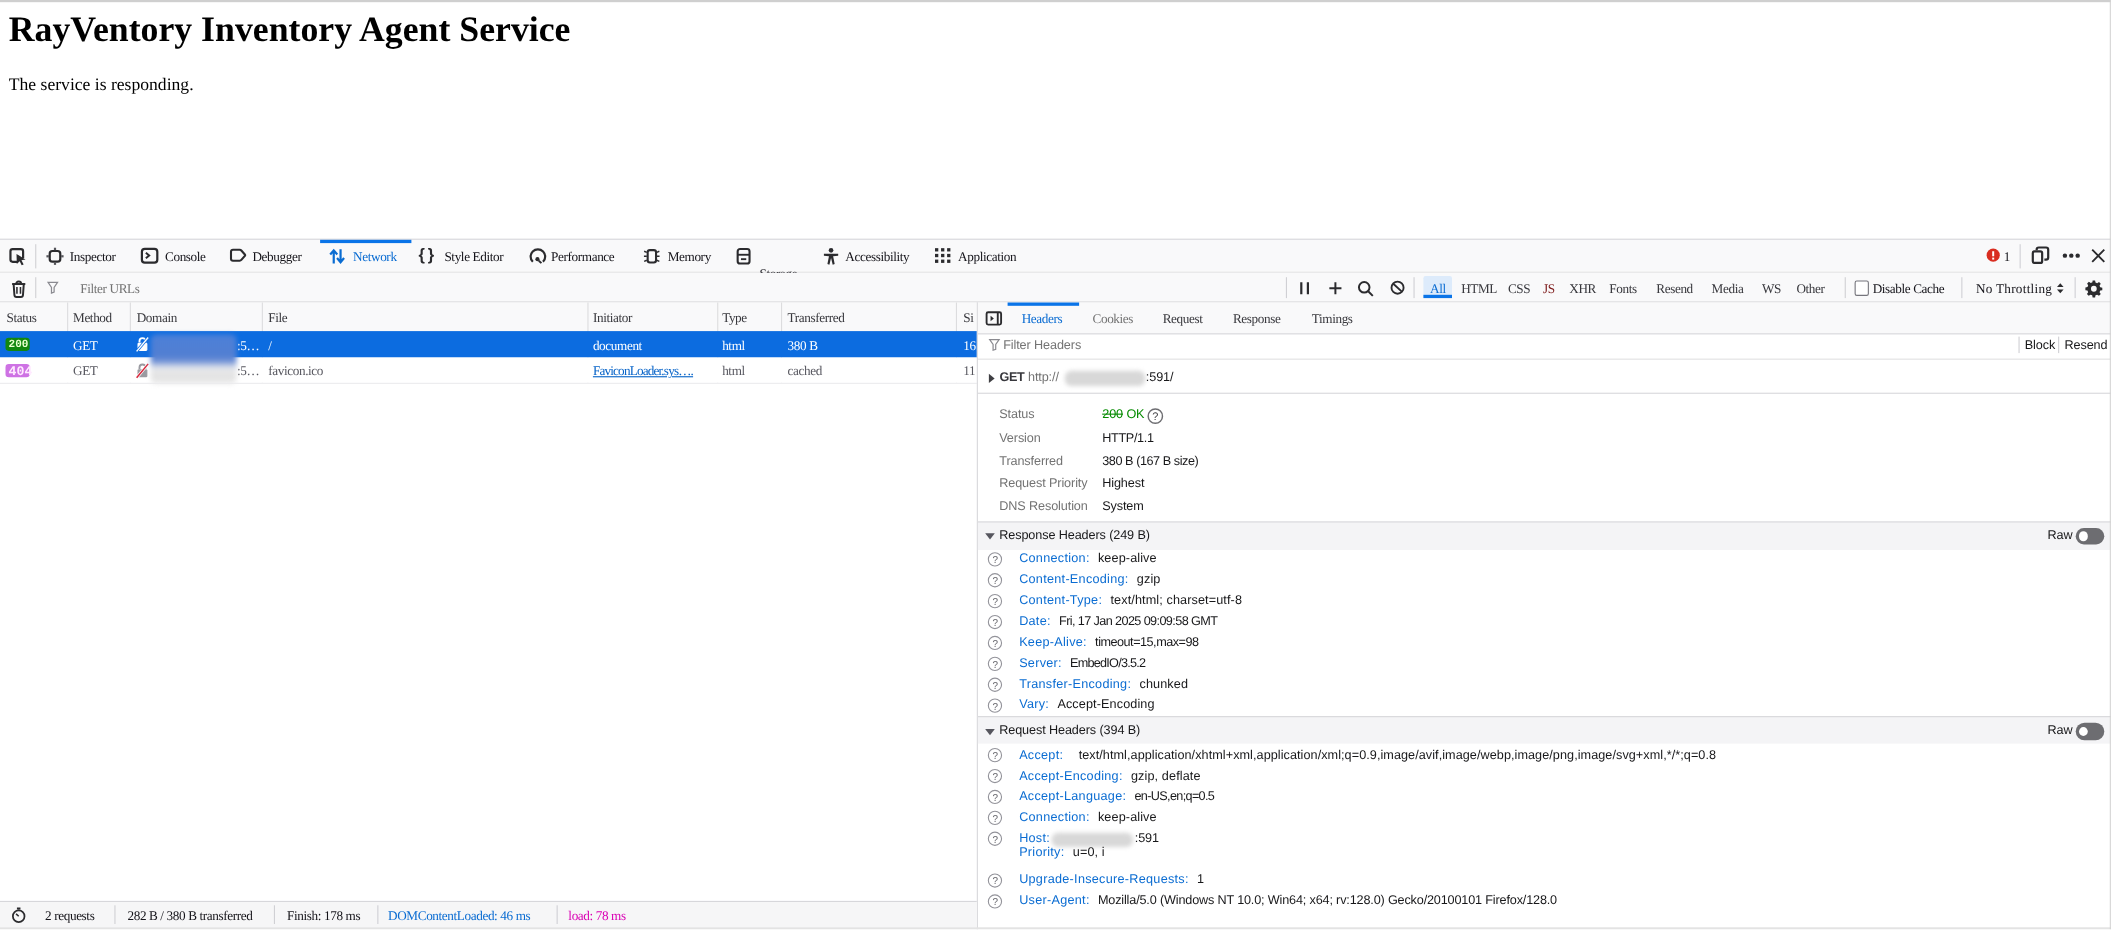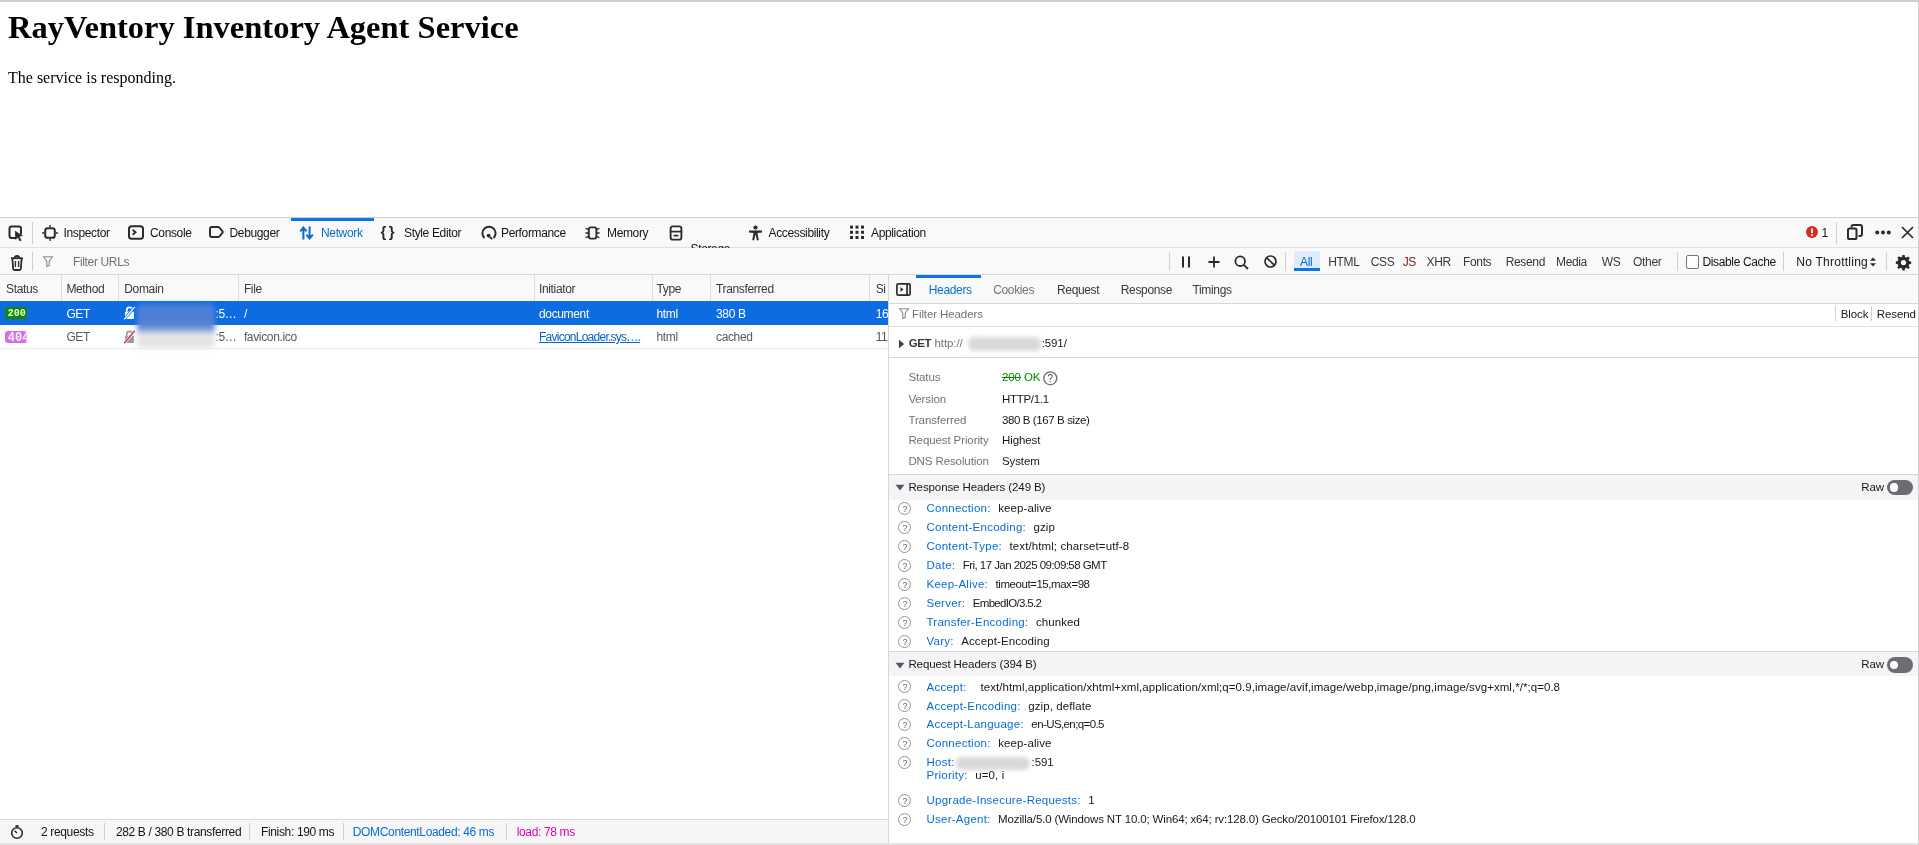--- a/index.html
+++ b/index.html
@@ -1,19 +1,19 @@
 <!DOCTYPE html>
 <html><head>
 <meta charset="utf-8">
 <style>
   * { margin:0; padding:0; box-sizing:border-box; }
   html,body { width:1919px; height:845px; background:#fff; overflow:hidden; }
   body { position:relative; font-family:"Liberation Sans", sans-serif; }
   .t { position:absolute; white-space:nowrap; }
-  .dt { font-size:12px; letter-spacing:-0.35px; color:#15141a; }
+  .dt { font-size:12px; letter-spacing:-0.35px; color:#15141a;font-family:Liberation Serif, serif; }
   .grey { color:#737373; }
   .blue { color:#0a6cd2; }
   .sep { position:absolute; width:1px; background:#d0d0d4; }
   .hline { position:absolute; height:1px; background:#d7d7db; }
   .blob { position:absolute; border-radius:6px; filter:blur(2px); }
   svg { position:absolute; overflow:visible; }
   .rp { font-size:11.5px; letter-spacing:-0.1px; color:#18181a; }
   .hname { color:#0a6cd2; letter-spacing:0.25px; }
   .hval { margin-left:7.5px; letter-spacing:0.1px; }
   .qi { position:absolute; }
@@ -364,20 +364,20 @@
   <svg style="left:10px;top:824.5px;" width="14" height="14" viewBox="0 0 14 14">
     <circle cx="7" cy="8" r="5.3" fill="none" stroke="#2b2b2e" stroke-width="1.6"></circle>
     <path d="M5.4 1 H8.6" stroke="#2b2b2e" stroke-width="1.8"></path>
     <path d="M7 2 V3" stroke="#2b2b2e" stroke-width="1.6"></path>
     <path d="M7 8 L4.6 5.8" stroke="#2b2b2e" stroke-width="1.4"></path>
   </svg>
   <div class="t dt" style="left:41px;top:825px;">2 requests</div>
   <div class="sep" style="left:104px;top:822.5px;height:17px;"></div>
   <div class="t dt" style="left:115.9px;top:825px;">282 B / 380 B transferred</div>
   <div class="sep" style="left:249.3px;top:822.5px;height:17px;"></div>
-  <div class="t dt" style="left:261px;top:825px;">Finish: 190 ms</div>
+  <div class="t dt" style="left:261px;top:825px;">Finish: 178 ms</div>
   <div class="sep" style="left:342.5px;top:822.5px;height:17px;"></div>
   <div class="t dt" style="left:352.8px;top:825px;color:#0a6cd2;">DOMContentLoaded: 46 ms</div>
   <div class="sep" style="left:505.5px;top:822.5px;height:17px;"></div>
   <div class="t dt" style="left:516.7px;top:825px;color:#da00b4;">load: 78 ms</div>
 </div>
 <div style="position:absolute;left:0;top:842.5px;width:1919px;height:2.5px;background:#e3e3e3;"></div>
 <div style="position:absolute;left:1917.5px;top:0;width:1.5px;height:845px;background:#d0d0d0;"></div>
 
 </body></html>

